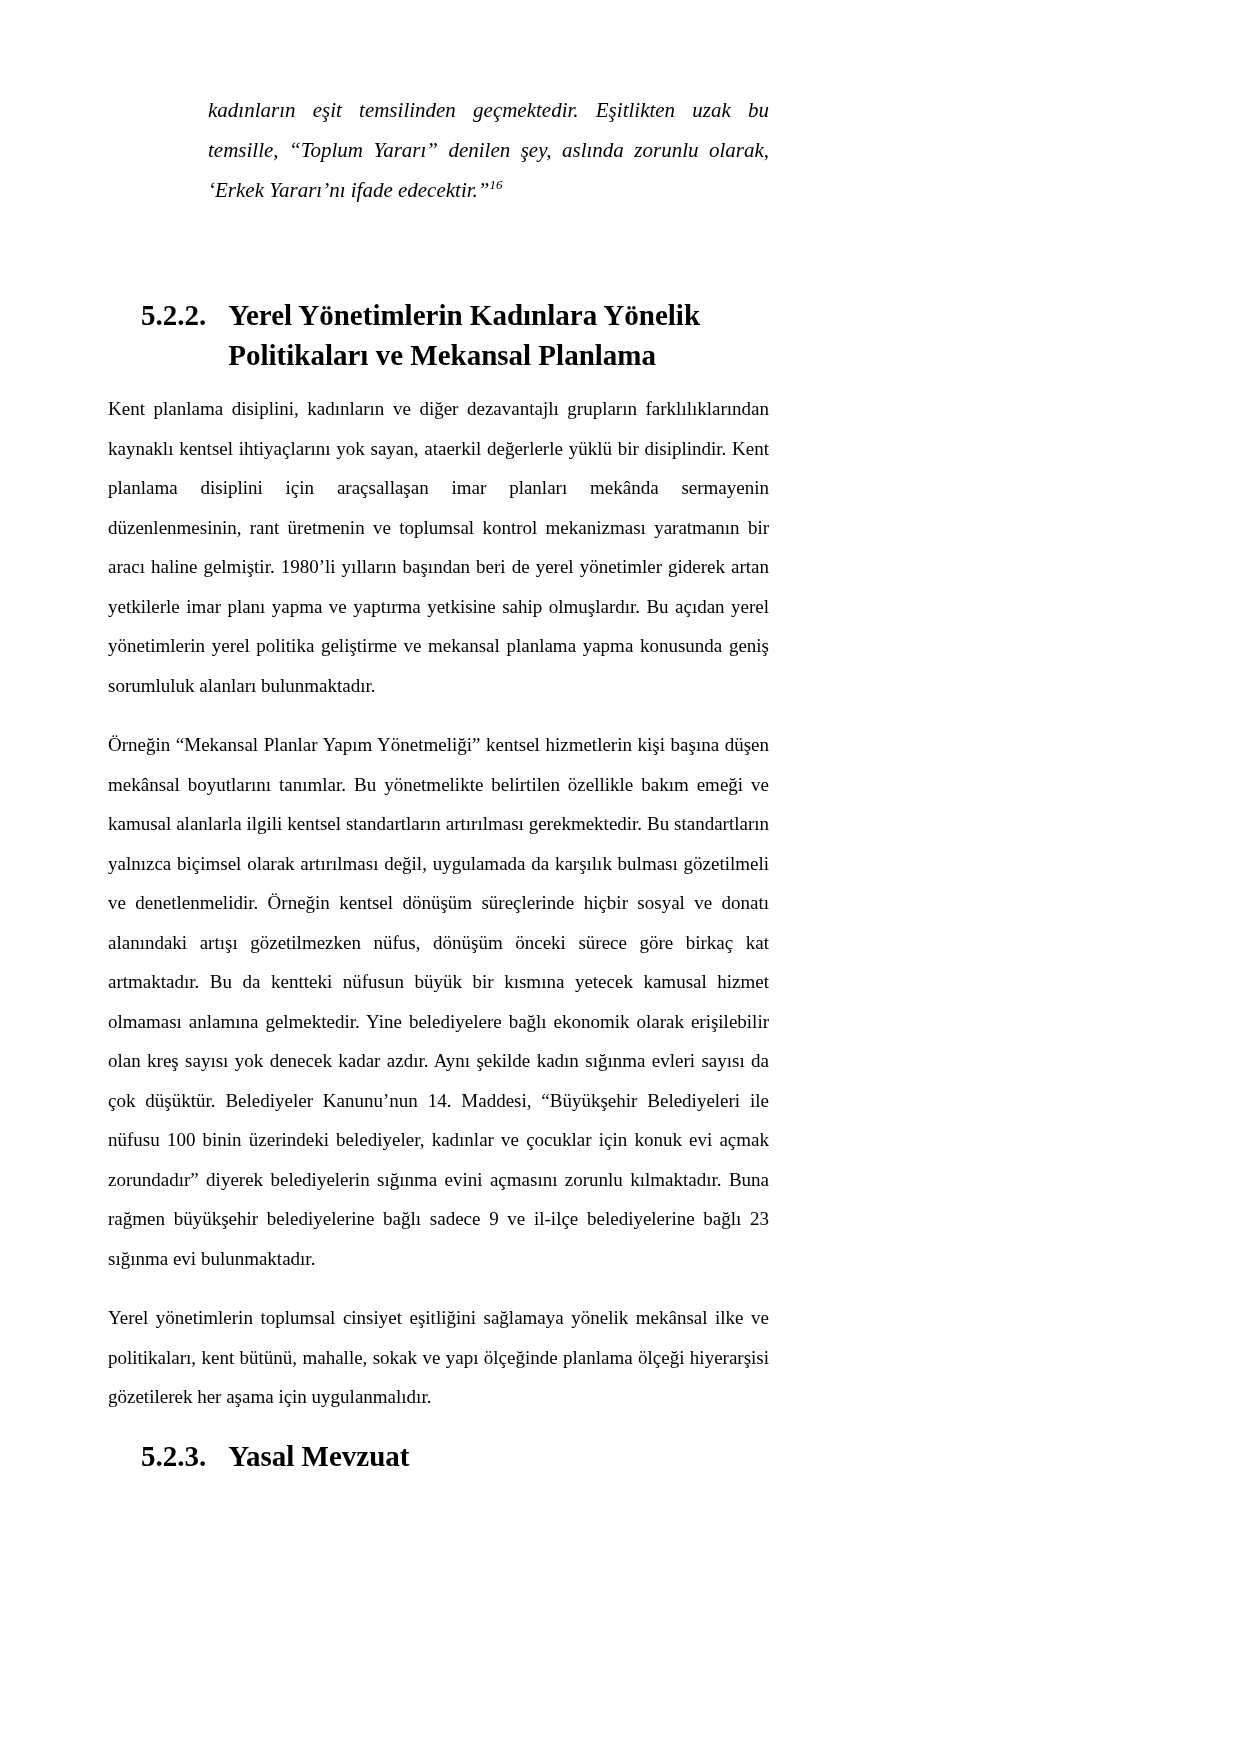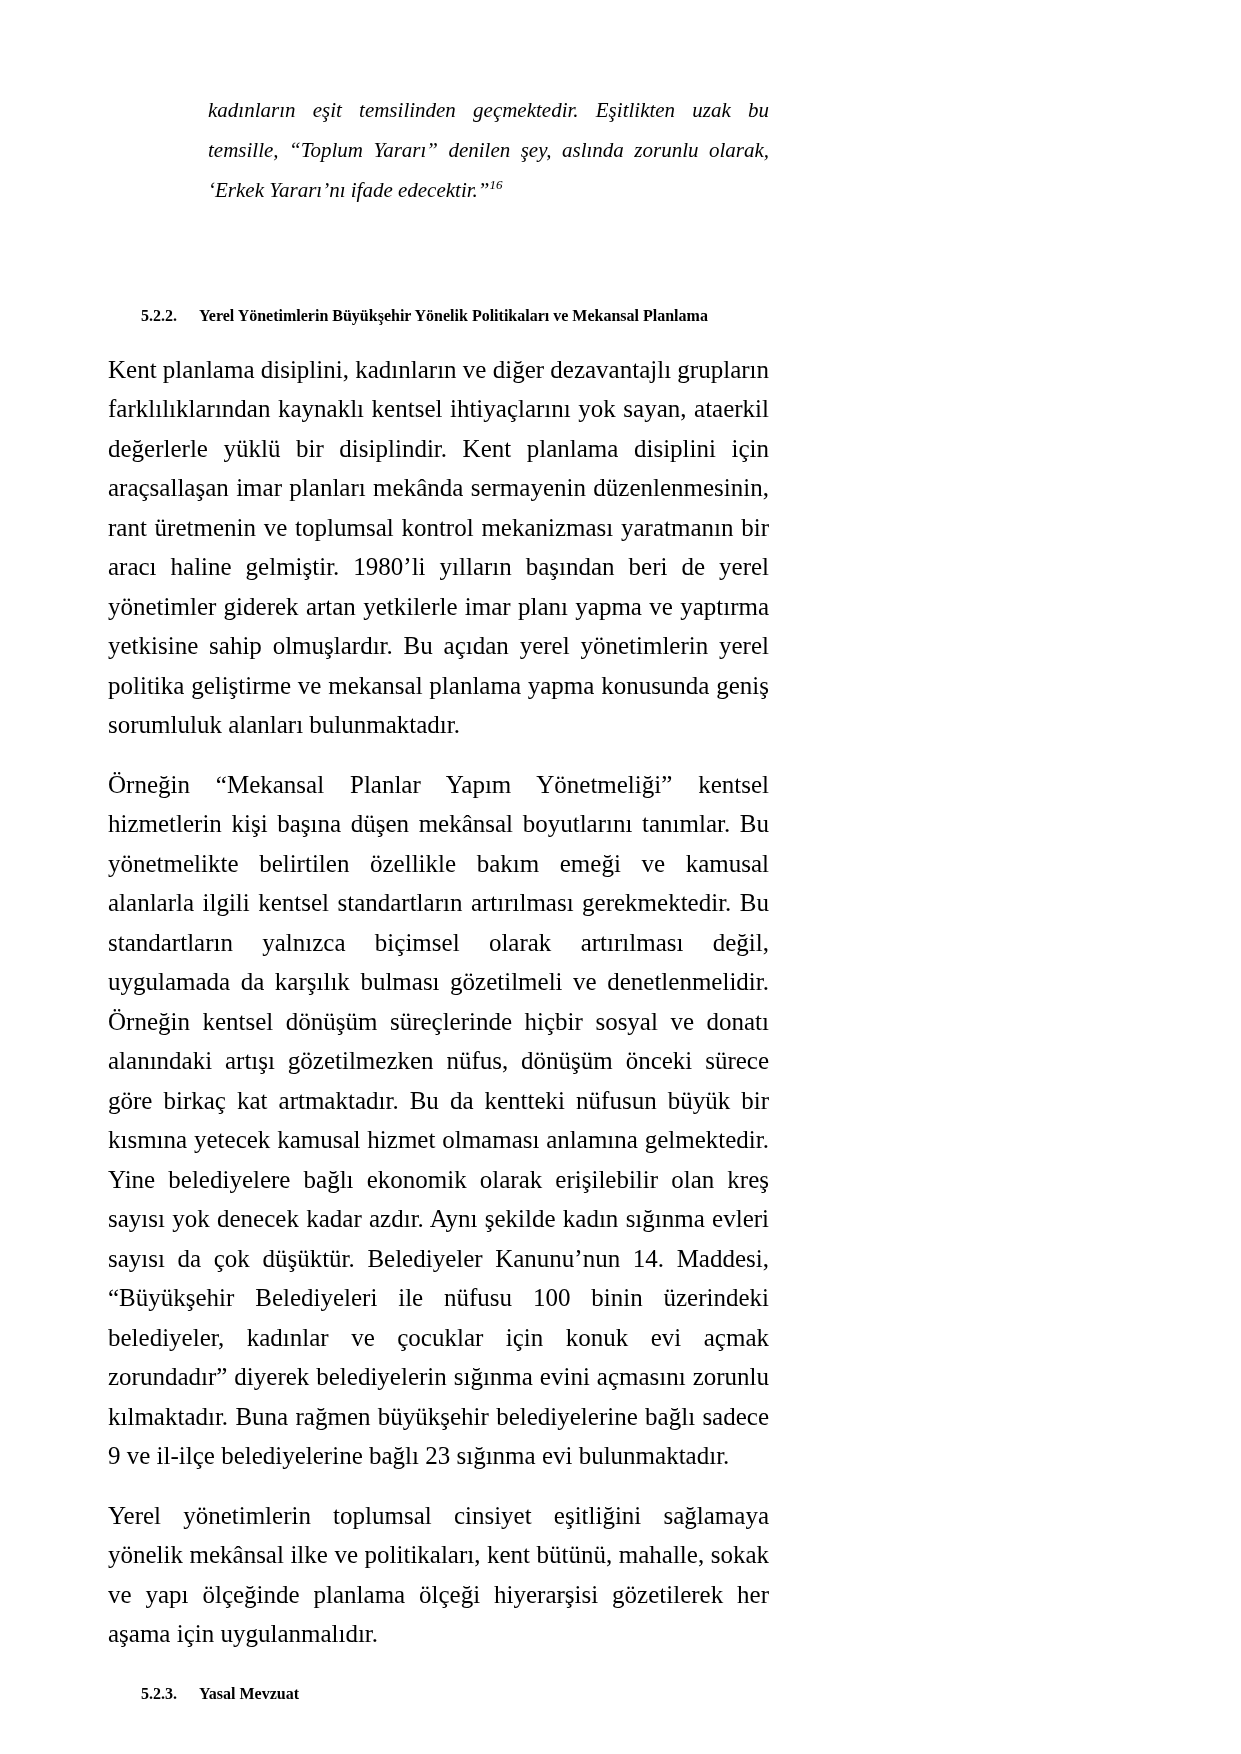--- a/index.html
+++ b/index.html
@@ -28,29 +28,29 @@
     text-align: justify;
   }
   .fn-ref {
     font-size: 13px;
     vertical-align: super;
     line-height: 0;
     font-style: italic;
   }
   .heading {
     display: flex;
-    font-size: 16px;
+    font-size: 29px;
     font-weight: bold;
     line-height: 39.5px;
     margin: 86px 0 14px 33px;
   }
   .heading .h-num { margin-right: 22px; white-space: nowrap; }
   .heading-2 { margin-top: 8px; margin-bottom: 14px; }
   .para {
-    font-size: 25px;
+    font-size: 19px;
     line-height: 39.5px;
     text-align: justify;
     margin-bottom: 20px;
   }
   .footnote-area {
     position: absolute;
     left: 108px;
     right: 236px;
     top: 1392px;
   }
@@ -72,21 +72,21 @@
 </style>
 </head>
 <body>
 
 <div class="page">
 
   <blockquote class="quote"><span class="quote-text">kadınların eşit temsilinden geçmektedir. Eşitlikten uzak bu temsille, “Toplum Yararı” denilen şey, aslında zorunlu olarak, ‘Erkek Yararı’nı ifade edecektir.”</span><sup class="fn-ref">16</sup></blockquote>
 
   <h2 class="heading">
     <span class="h-num">5.2.2.</span>
-    <span class="h-title">Yerel Yönetimlerin Büyükşehir Yönelik Politikaları ve Mekansal Planlama</span>
+    <span class="h-title">Yerel Yönetimlerin Kadınlara Yönelik Politikaları ve Mekansal Planlama</span>
   </h2>
 
   <p class="para">Kent planlama disiplini, kadınların ve diğer dezavantajlı grupların farklılıklarından kaynaklı kentsel ihtiyaçlarını yok sayan, ataerkil değerlerle yüklü bir disiplindir. Kent planlama disiplini için araçsallaşan imar planları mekânda sermayenin düzenlenmesinin, rant üretmenin ve toplumsal kontrol mekanizması yaratmanın bir aracı haline gelmiştir. 1980’li yılların başından beri de yerel yönetimler giderek artan yetkilerle imar planı yapma ve yaptırma yetkisine sahip olmuşlardır. Bu açıdan yerel yönetimlerin yerel politika geliştirme ve mekansal planlama yapma konusunda geniş sorumluluk alanları bulunmaktadır.</p>
 
   <p class="para">Örneğin “Mekansal Planlar Yapım Yönetmeliği” kentsel hizmetlerin kişi başına düşen mekânsal boyutlarını tanımlar. Bu yönetmelikte belirtilen özellikle bakım emeği ve kamusal alanlarla ilgili kentsel standartların artırılması gerekmektedir. Bu standartların yalnızca biçimsel olarak artırılması değil, uygulamada da karşılık bulması gözetilmeli ve denetlenmelidir. Örneğin kentsel dönüşüm süreçlerinde hiçbir sosyal ve donatı alanındaki artışı gözetilmezken nüfus, dönüşüm önceki sürece göre birkaç kat artmaktadır. Bu da kentteki nüfusun büyük bir kısmına yetecek kamusal hizmet olmaması anlamına gelmektedir. Yine belediyelere bağlı ekonomik olarak erişilebilir olan kreş sayısı yok denecek kadar azdır. Aynı şekilde kadın sığınma evleri sayısı da çok düşüktür. Belediyeler Kanunu’nun 14. Maddesi, “Büyükşehir Belediyeleri ile nüfusu 100 binin üzerindeki belediyeler, kadınlar ve çocuklar için konuk evi açmak zorundadır” diyerek belediyelerin sığınma evini açmasını zorunlu kılmaktadır. Buna rağmen büyükşehir belediyelerine bağlı sadece 9 ve il-ilçe belediyelerine bağlı 23 sığınma evi bulunmaktadır.</p>
 
   <p class="para">Yerel yönetimlerin toplumsal cinsiyet eşitliğini sağlamaya yönelik mekânsal ilke ve politikaları, kent bütünü, mahalle, sokak ve yapı ölçeğinde planlama ölçeği hiyerarşisi gözetilerek her aşama için uygulanmalıdır.</p>
 
   <h2 class="heading heading-2">
     <span class="h-num">5.2.3.</span>

